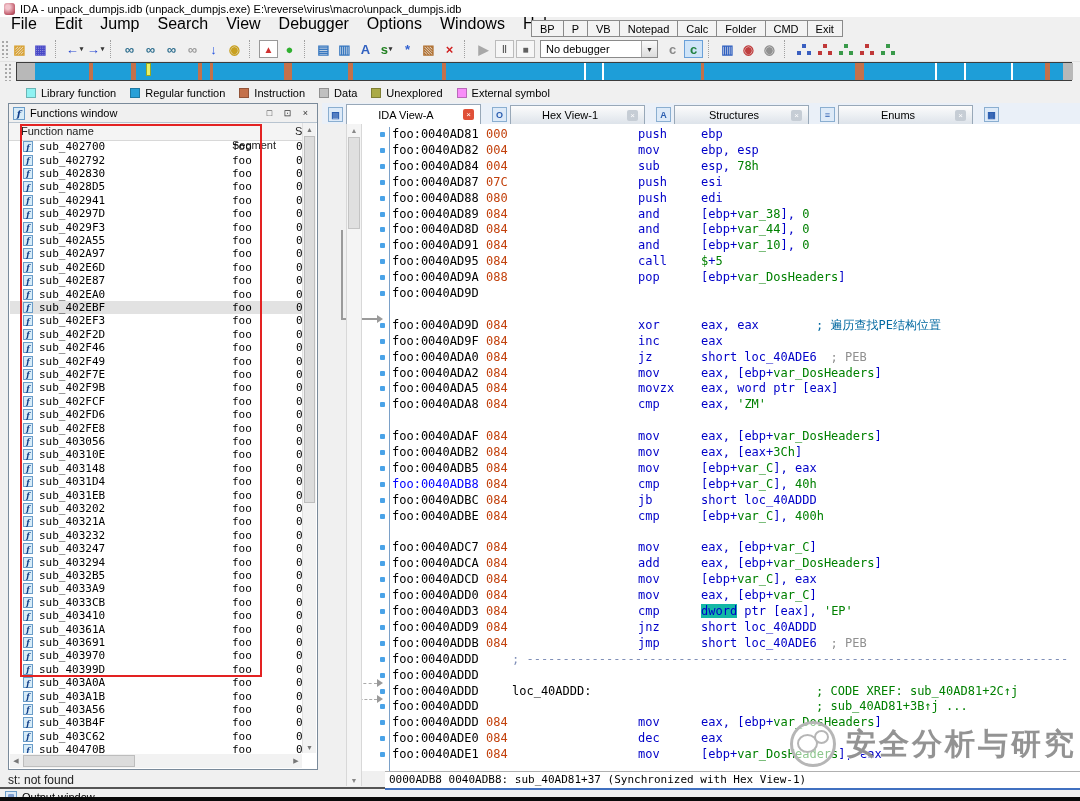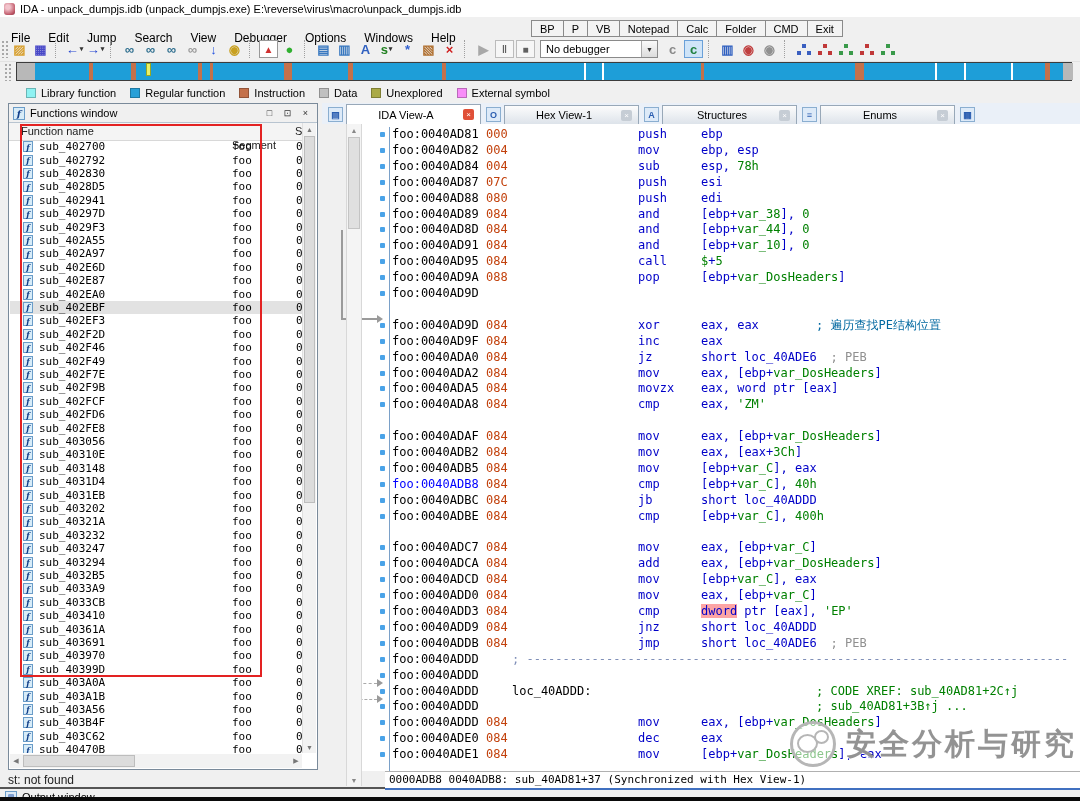--- a/index.html
+++ b/index.html
@@ -4,21 +4,21 @@
 <style>
   html,body{margin:0;padding:0}
   body{width:1080px;height:801px;position:relative;background:#f0f0f0;overflow:hidden;
        font-family:"Liberation Sans",sans-serif;color:#000;-webkit-font-smoothing:antialiased}
   
   #titlebar{position:absolute;top:0;left:0;width:1080px;height:17px;background:#fff;
             display:flex;align-items:center;padding-left:4px;font-size:11px;box-sizing:border-box}
   #ida-logo{width:11px;height:12px;border-radius:3px;margin-right:5px;
             background:radial-gradient(circle at 35% 35%,#f2c4cc 20%,#c05a6a 70%,#8a2f3f)}
   
-  #menubar{position:absolute;top:28px;left:2px;height:20px;display:flex;align-items:center;font-size:12px}
+  #menubar{position:absolute;top:15px;left:2px;height:20px;display:flex;align-items:flex-end;font-size:16px}
   .menu-item{padding:2px 9px}
   #quickbtns{position:absolute;top:20px;left:531px;display:flex;height:17px}
   .qbtn{border:1px solid #8a8a8a;background:#f3f3f3;font-size:11px;padding:0 8px;display:flex;
         align-items:center;margin-right:-1px;white-space:nowrap}
   
   #toolbar{position:absolute;top:37px;left:0;width:1080px;height:24px;display:flex;align-items:center;border-bottom:1px solid #e2e2e2}
   .handle{width:7px;height:18px;background-image:radial-gradient(#a8a8a8 1px,transparent 1.3px);
           background-size:4px 4px;margin:0 1px}
   .tsep{width:4px;height:18px;border-left:1px dotted #a0a0a0;margin:0 4px}
   .ticon{min-width:19px;height:18px;display:flex;align-items:center;justify-content:center;
@@ -77,21 +77,21 @@
   .fhscroll .lt{left:0}.fhscroll .rt{right:0}
   .fhscroll .thumb{position:absolute;top:1px;bottom:1px;left:13px;width:110px;background:#dcdcdc;border:1px solid #bdbdbd}
   #redbox{position:absolute;left:20px;top:124px;width:238px;height:549px;border:2px solid #e32222;
           z-index:40;pointer-events:none}
   
   #dpanel{position:absolute;left:322px;top:103px;right:0;height:668px;background:#f0f0f0}
   #tabbar{height:21px;display:flex;align-items:flex-end;background:#eaf0f8;border-bottom:1px solid #9ab0c6;padding-left:3px}
   .tabicon{width:15px;height:15px;margin:0 3px 2px;display:flex;align-items:center;justify-content:center;
            font:bold 9px "Liberation Sans",sans-serif;color:#2a5db0;background:#ddeaf8;border:1px solid #8aaed0;box-sizing:border-box}
   .tab{display:flex;align-items:center;height:19px;padding:0 6px;border:1px solid #98a8b8;border-bottom:none;
-       background:linear-gradient(#fcfcfc,#dde3ea);font-size:11px;margin-right:2px;width:135px;box-sizing:border-box}
+       background:linear-gradient(#fcfcfc,#dde3ea);font-size:11px;margin-right:8px;width:135px;box-sizing:border-box}
   .tab .tlabel{flex:1;text-align:center}
   .tab.active{background:#fff;height:20px}
   .tclose{width:11px;height:11px;border-radius:2px;background:#c6cdd5;color:#fff;font-size:8px;line-height:11px;
           text-align:center;margin-left:4px;flex:none}
   .tab.active .tclose{background:#e05038}
   #dcontent{position:absolute;top:21px;left:0;right:0;bottom:0;background:#fff;overflow:hidden}
   #dgap{position:absolute;left:0;top:0;width:24px;bottom:0;background:#f0f0f0}
   #dvscroll{position:absolute;left:346px;top:124px;width:14px;height:662px;background:#f4f4f4;
             border-left:1px solid #d8d8d8;border-right:1px solid #d8d8d8;z-index:6}
   #dvscroll .up,#dvscroll .dn{position:absolute;left:0;right:0;height:12px;font-size:7px;color:#888;
@@ -105,21 +105,21 @@
        font:12px "DejaVu Sans Mono",monospace}
   .ln{position:absolute;left:2px;right:0;height:15.9px;line-height:15.9px;white-space:pre;position:absolute}
   .dot{position:absolute;left:-12px;top:5px;width:5px;height:5px;background:#4aa3e8;border-radius:1px}
   .a{display:inline-block;width:94px;color:#000}
   .a.cur{color:#0000ff}
   .sp{display:inline-block;width:40px;color:#c2410c}
   .lbl{margin-left:26px;color:#000}
   .mn{display:inline-block;margin-left:112px;width:63px;color:#0000c8}
   .op{color:#0000c8}
   .tg{color:#008000}
-  .hl{background:#fca5a5}
+  .hl{background:#14b8a6}
   .ic{color:#909090;margin-left:14px}
   .xr{position:absolute;left:424px;color:#008000}
   .bc{position:absolute;left:424px;color:#0369a1}
   .sepl{margin-left:26px;color:#8090b8}
   
   #dstatus{position:absolute;left:385px;top:771px;right:0;height:15px;background:#fff;
            border-top:1px solid #b0b0b0;border-bottom:2px solid #4070c0;
            font:11px "DejaVu Sans Mono",monospace;padding:1px 0 0 4px;z-index:7}
   #stline{position:absolute;left:8px;top:773px;font-size:12px;color:#222}
   #outbar{position:absolute;left:0;right:0;top:787px;height:14px;background:#f0f0f0;border-top:2px solid #555;

